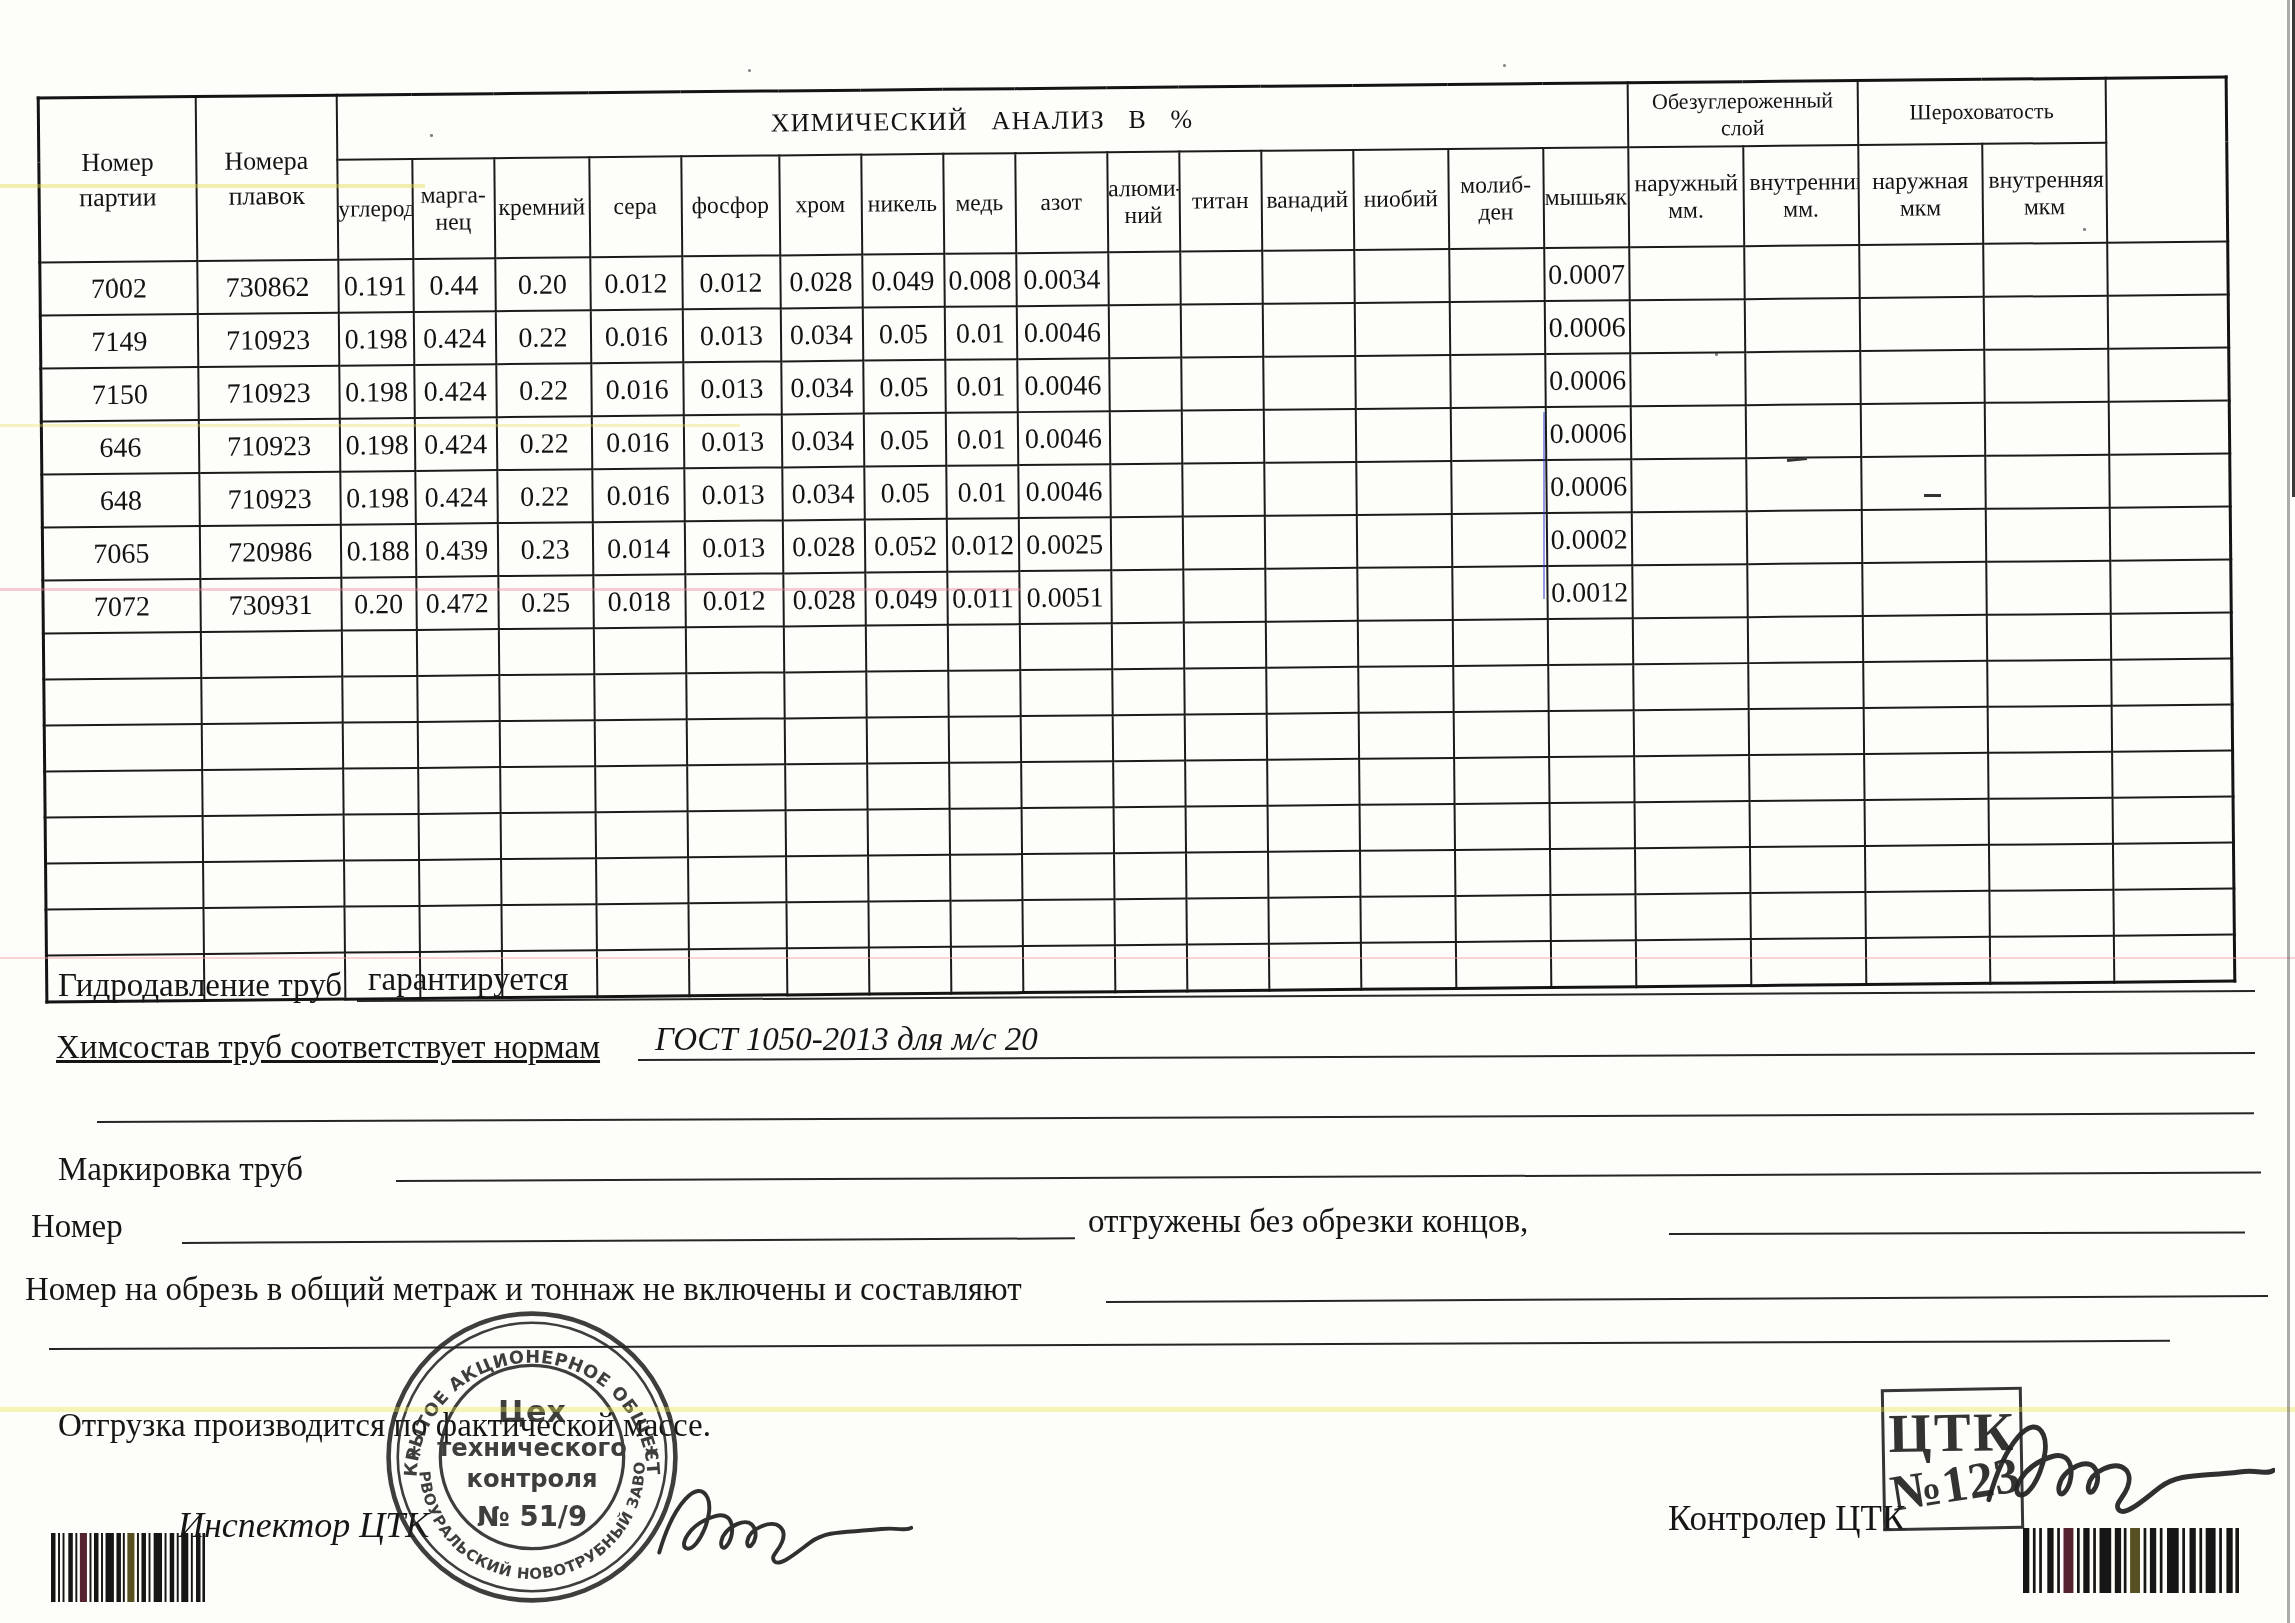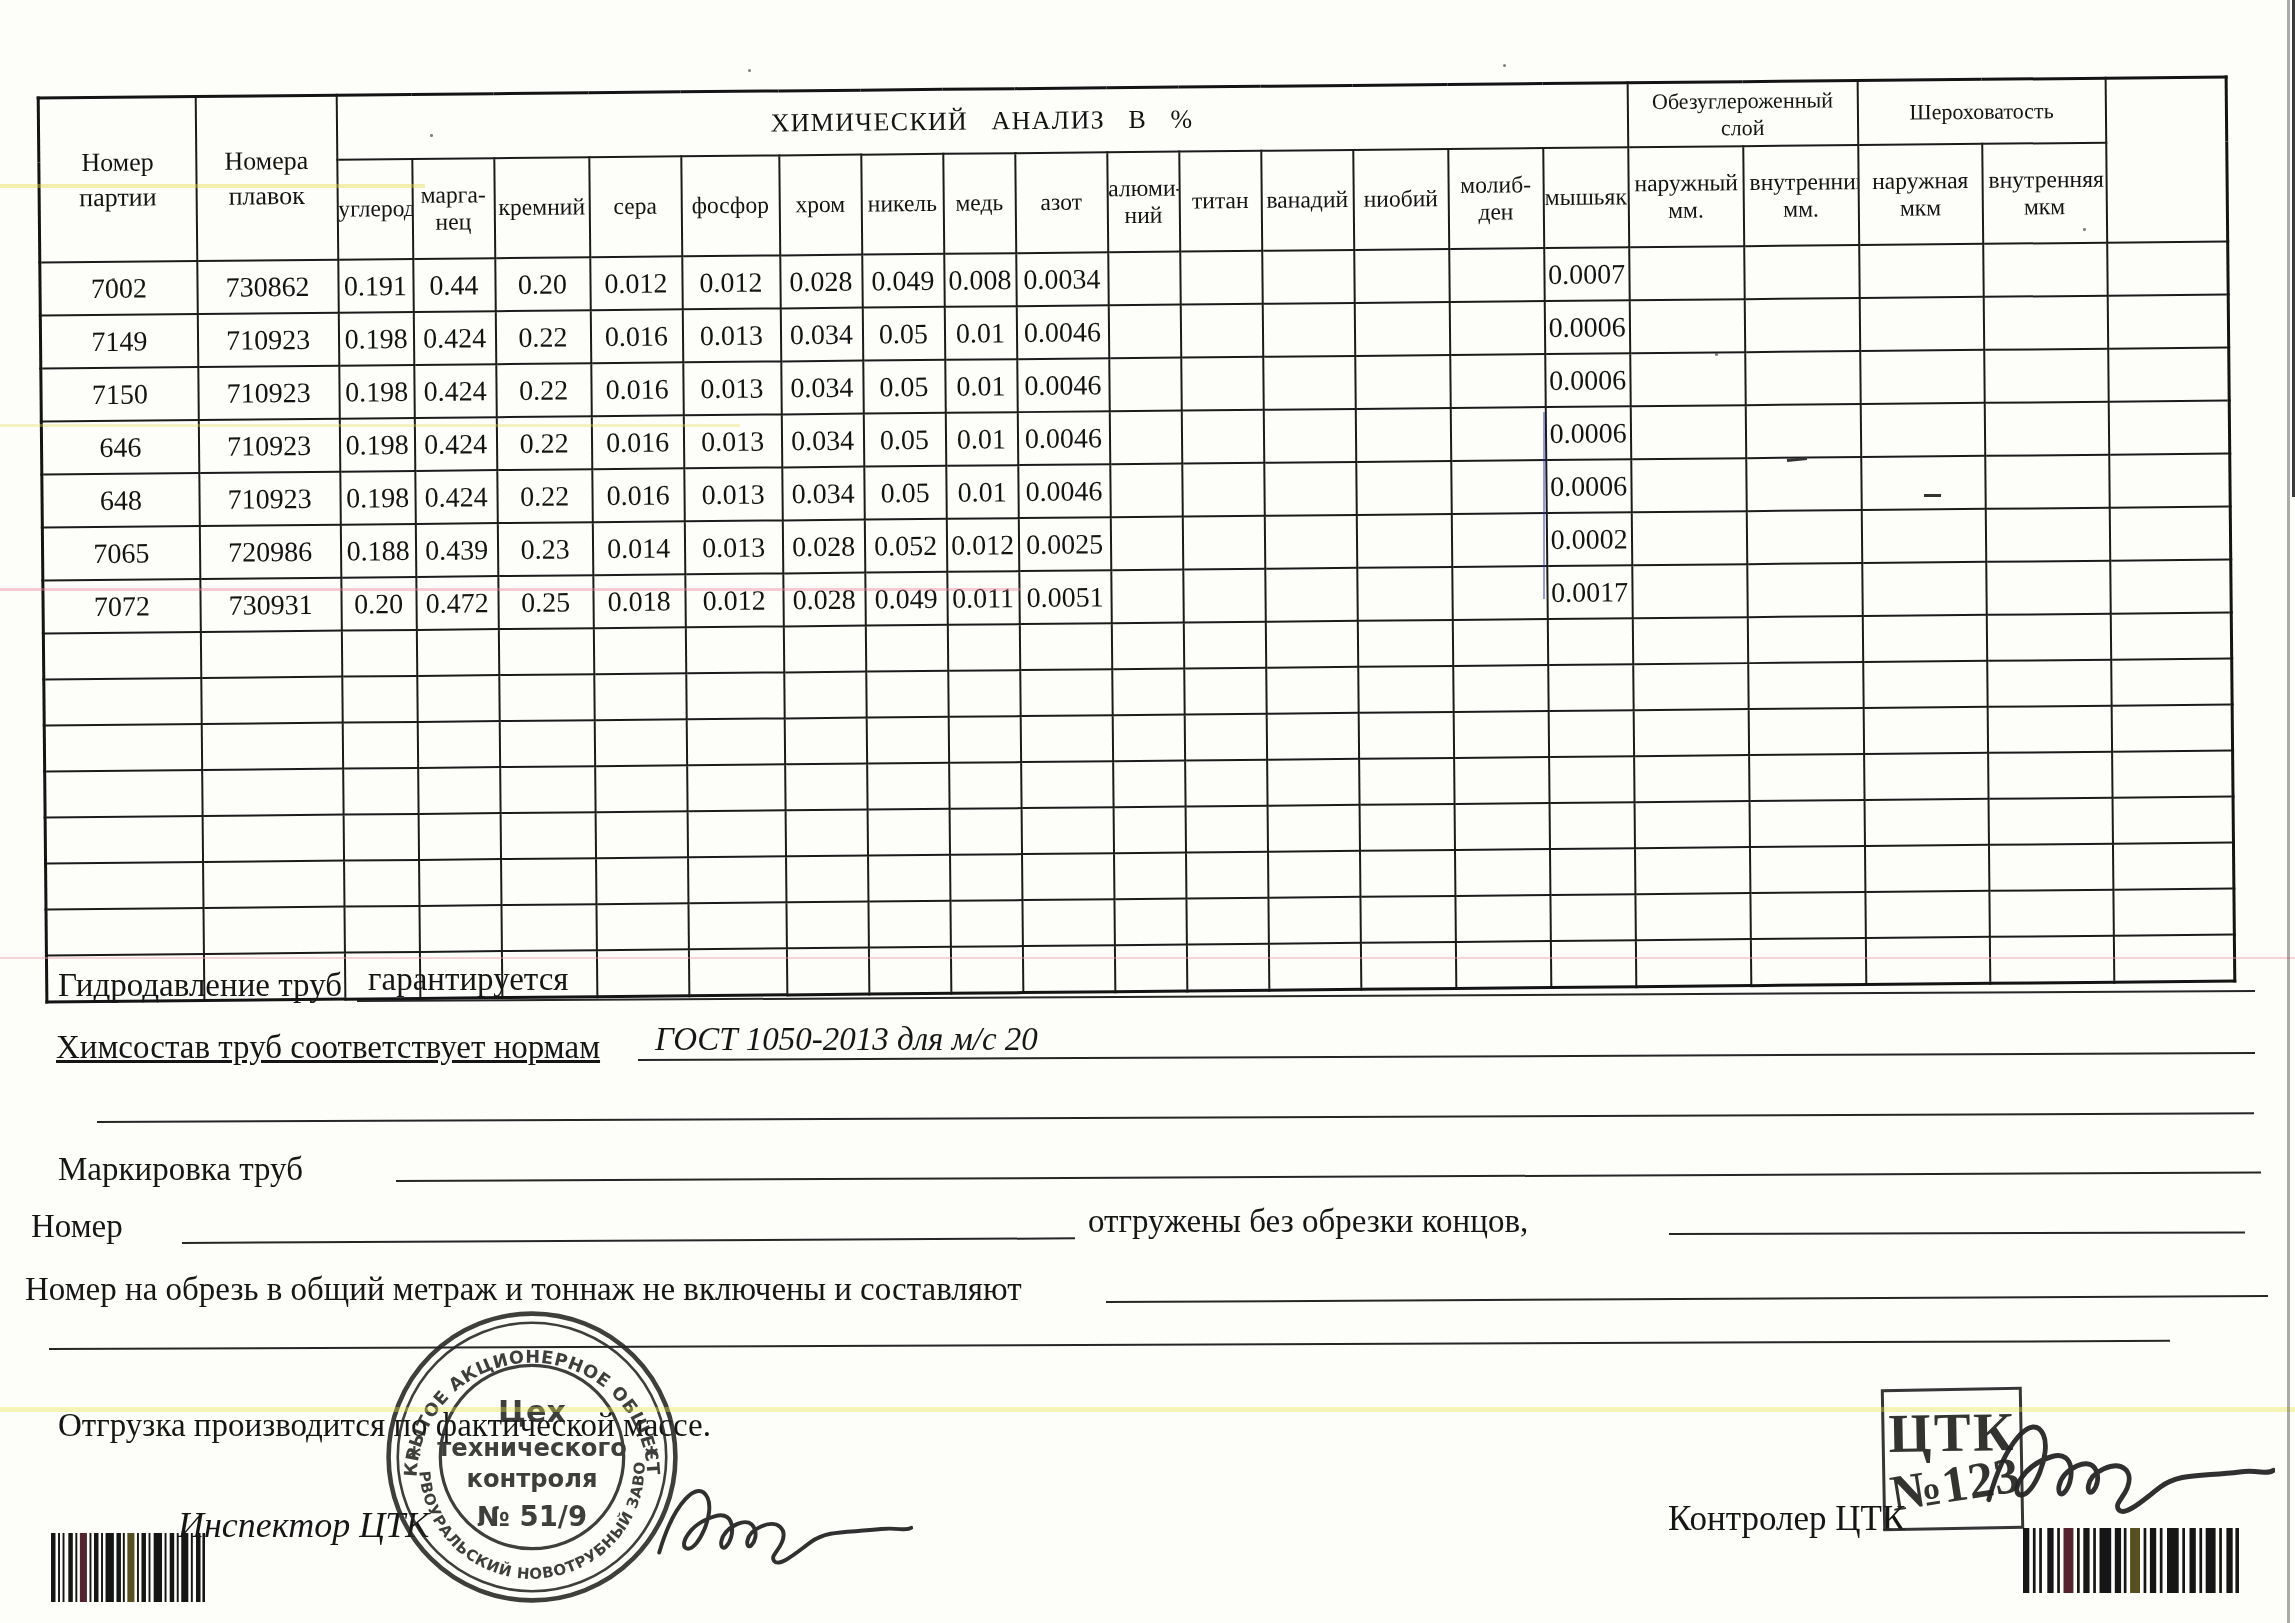--- a/index.html
+++ b/index.html
@@ -281,21 +281,21 @@
           <td>0.012</td>
           <td>0.028</td>
           <td>0.049</td>
           <td>0.011</td>
           <td>0.0051</td>
           <td></td>
           <td></td>
           <td></td>
           <td></td>
           <td></td>
-          <td>0.0017</td>
+          <td>0.0012</td>
           <td></td>
           <td></td>
           <td></td>
           <td></td>
           <td></td>
         </tr>
         <tr class="empty-row">
           <td></td>
           <td></td>
           <td></td>

